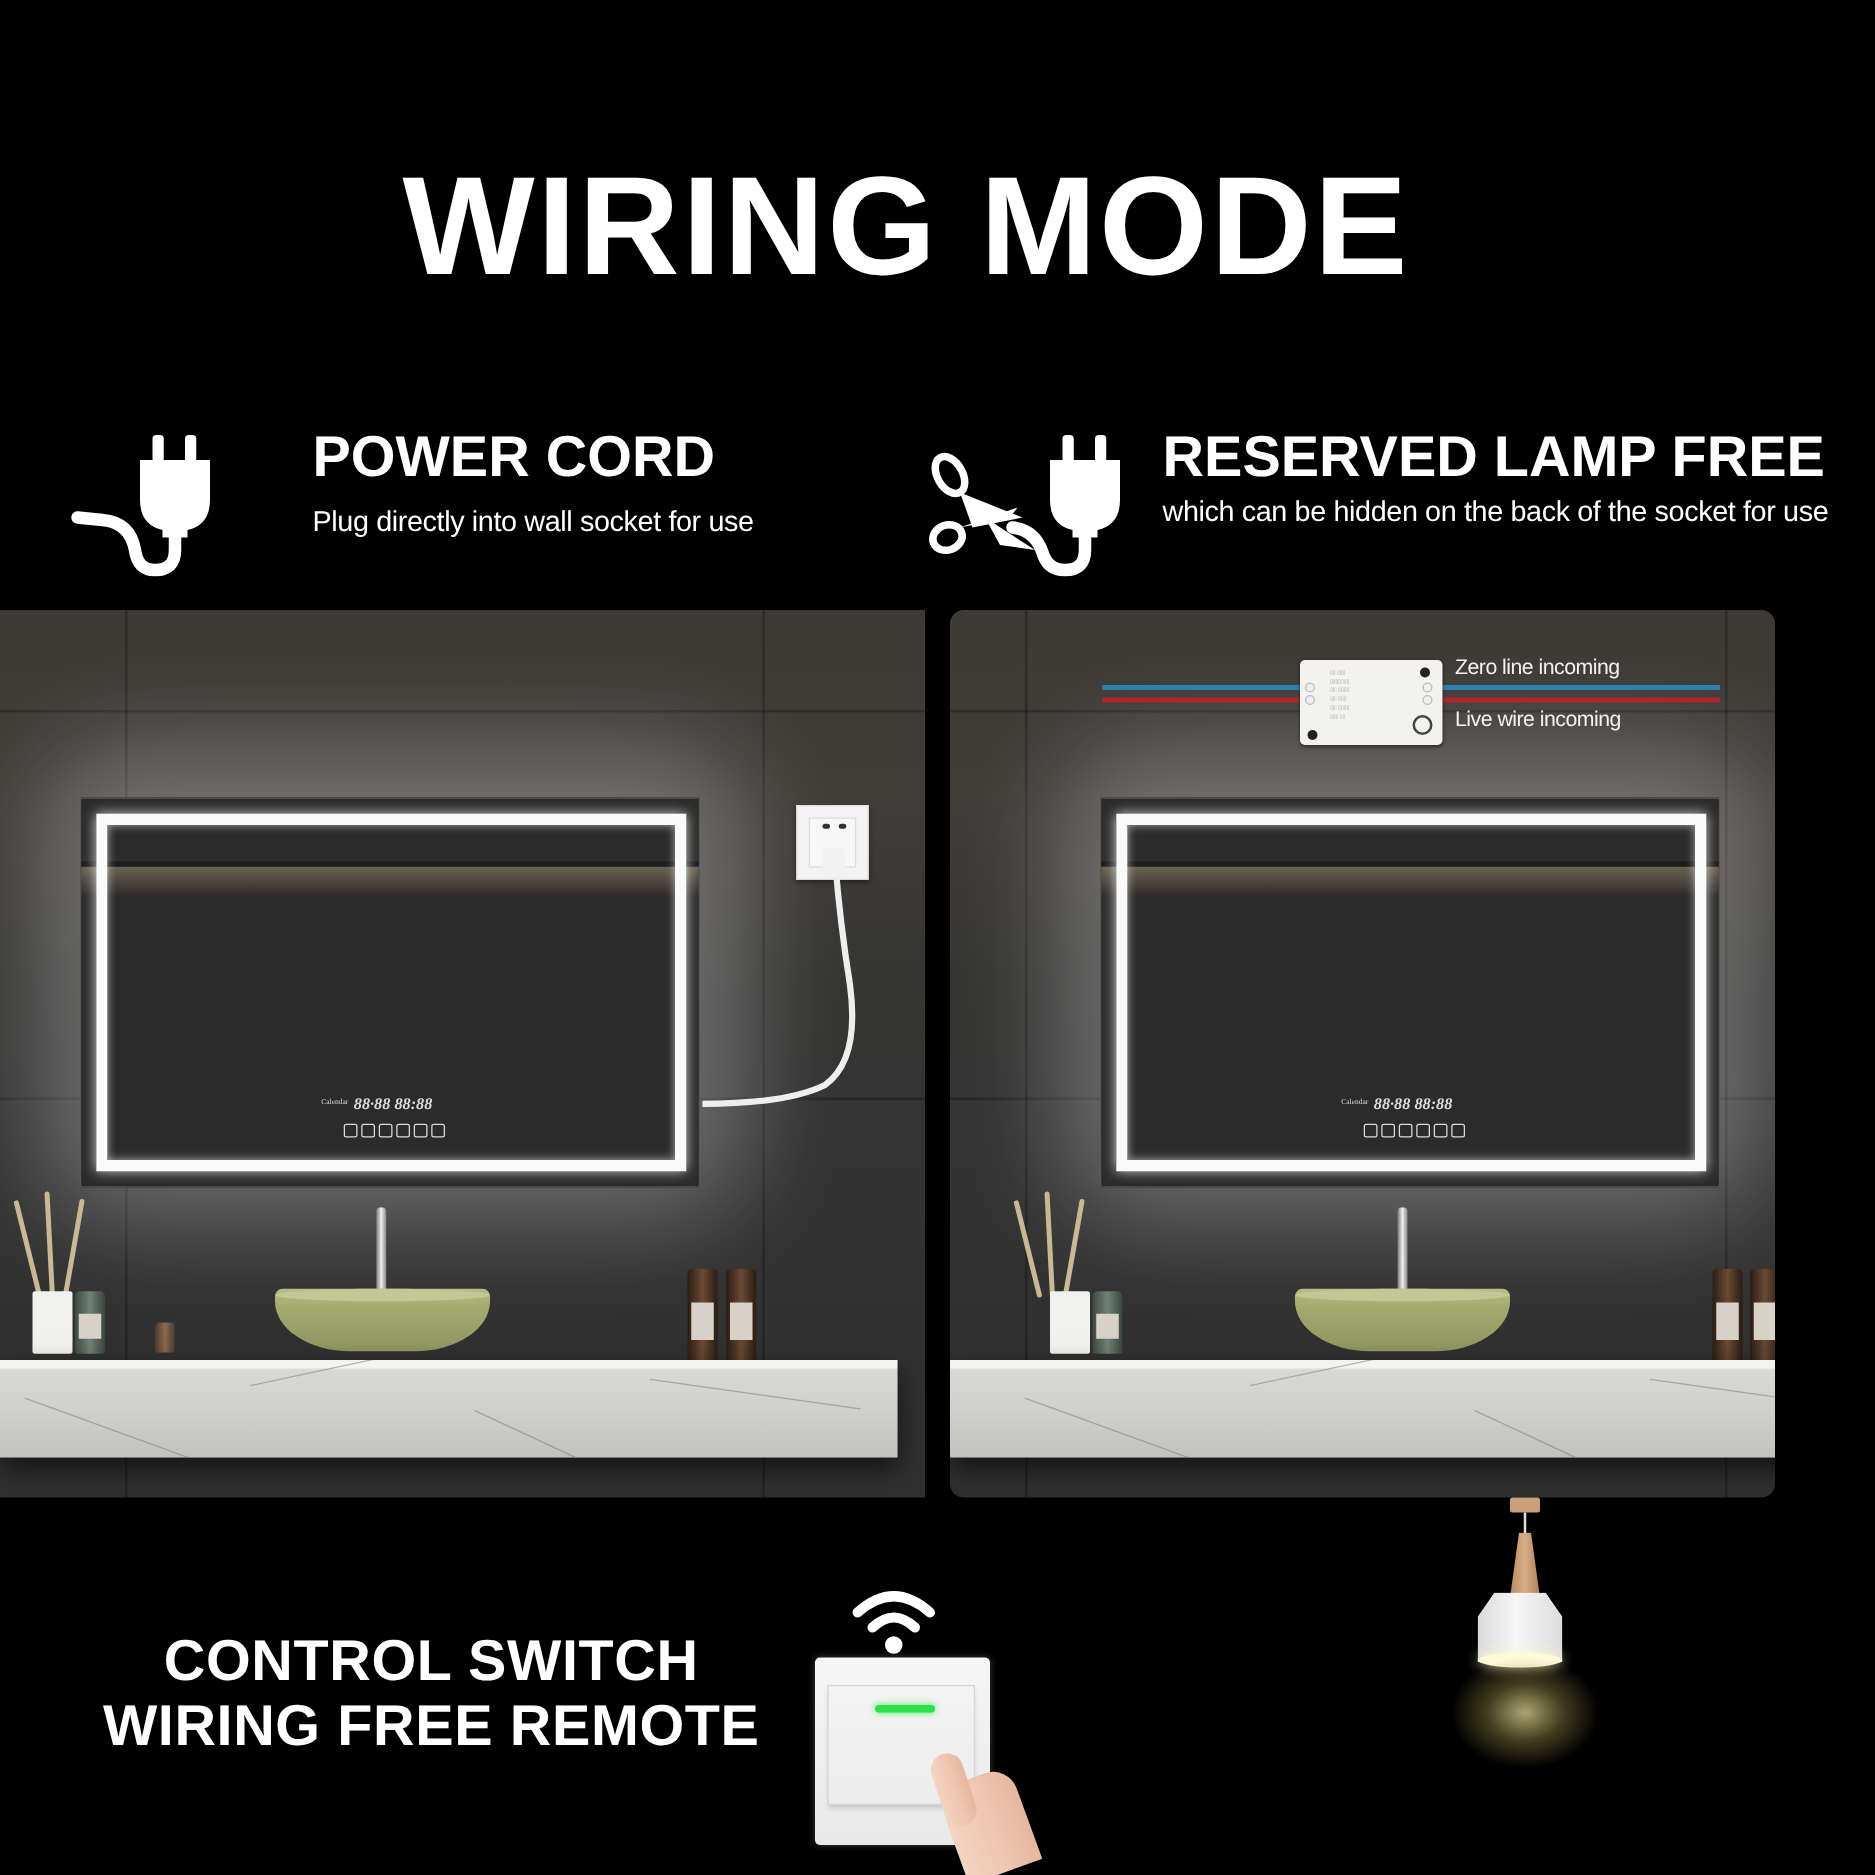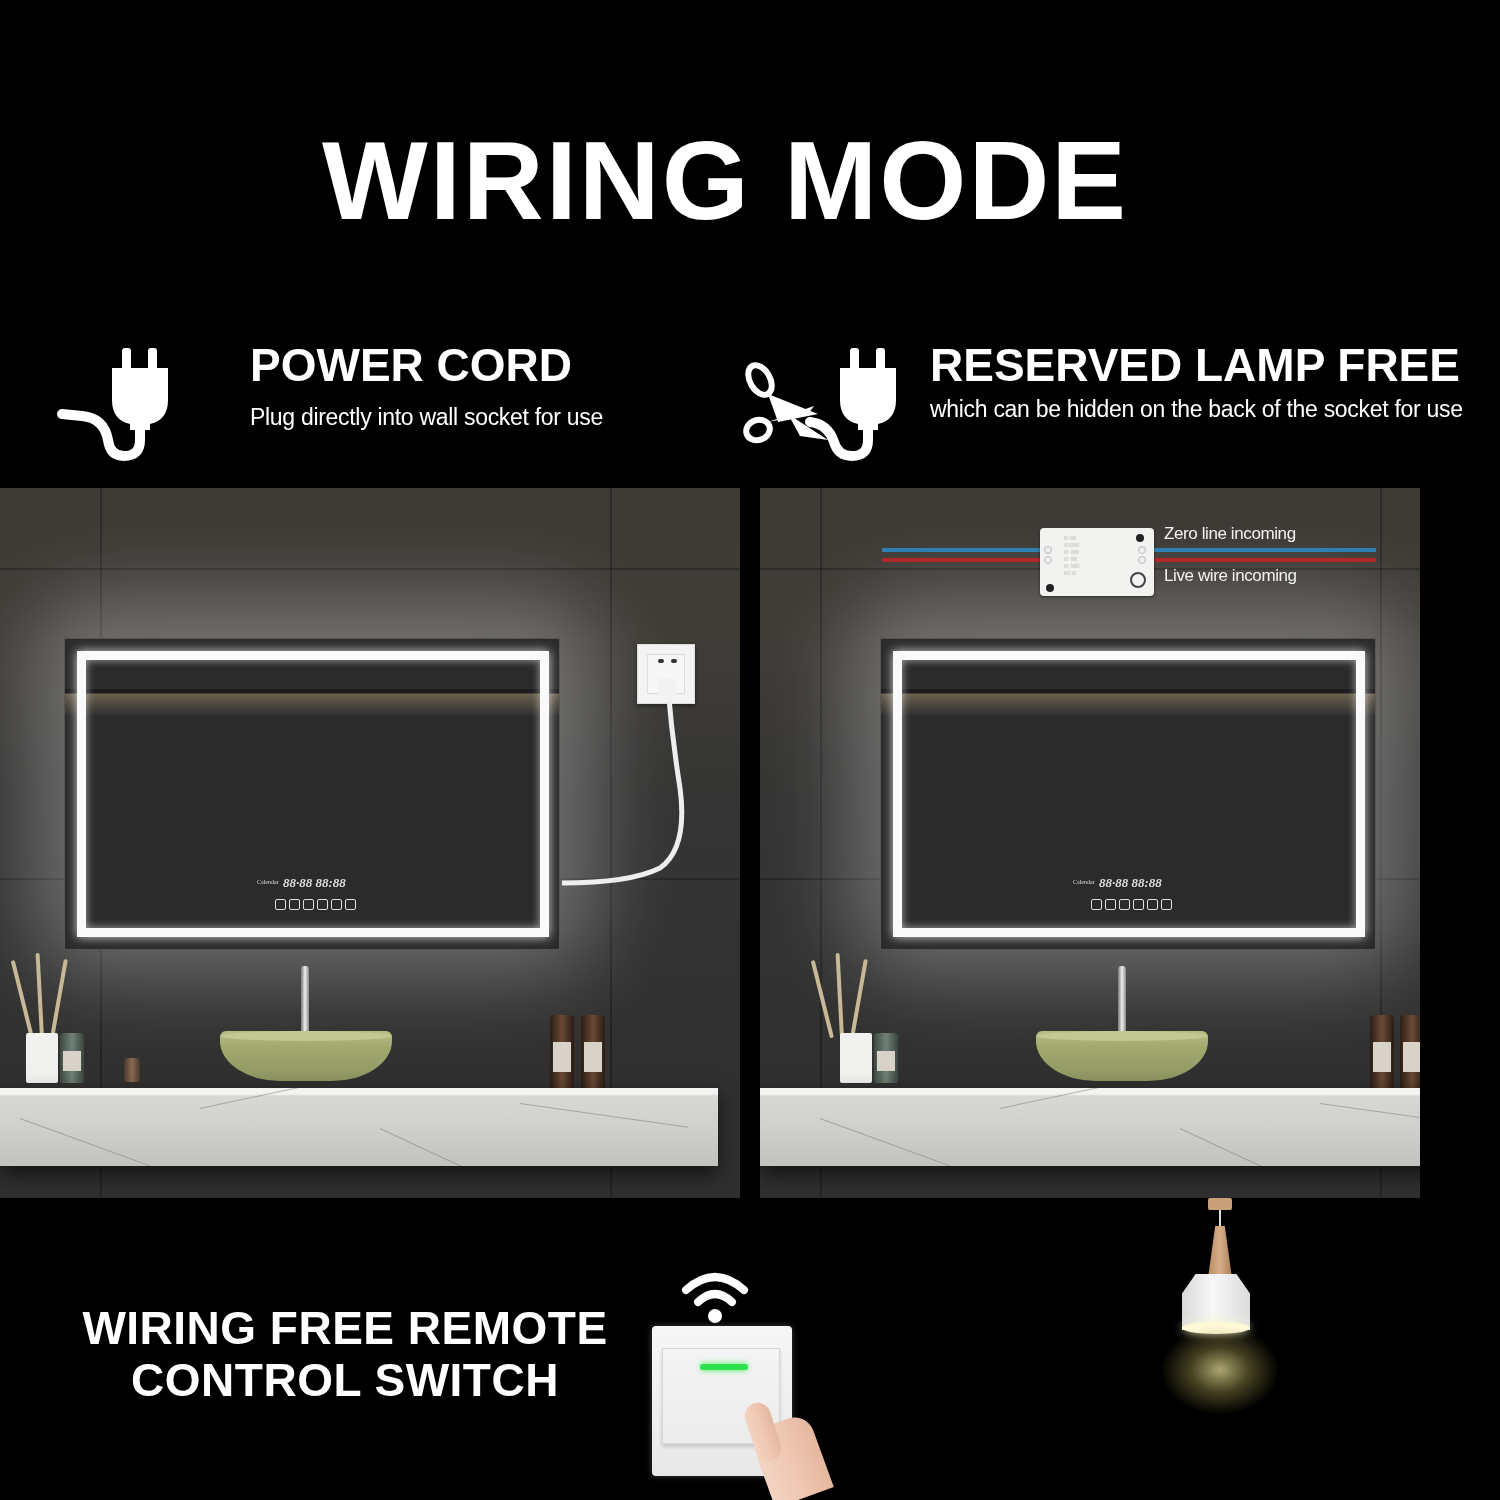--- a/index.html
+++ b/index.html
@@ -153,21 +153,21 @@
     </div>
 
   <div class="counter" style="top:600px;width:718px;">
     <div class="vein" style="left:20px;top:30px;width:140px;transform:rotate(20deg);"></div>
     <div class="vein" style="left:200px;top:20px;width:160px;transform:rotate(-12deg);"></div>
     <div class="vein" style="left:380px;top:40px;width:120px;transform:rotate(25deg);"></div>
     <div class="vein" style="left:520px;top:15px;width:170px;transform:rotate(8deg);"></div>
   </div>
 </div>
 
-<div class="panel" style="left:760px;width:660px;">
+<div class="panel" style="left:760px;width:660px;border-radius:11px;">
   <div class="tile-line-v" style="left:60px;"></div>
   <div class="tile-line-v" style="left:620px;"></div>
   <div class="tile-line-h" style="top:80px;"></div>
   <div class="tile-line-h" style="top:390px;"></div>
   <div class="glow" style="left:126px;top:150px;width:490px;height:300px;"></div>
 
   <div class="wire" style="left:122px;top:60px;width:494px;background:#2f7fb0;"></div>
   <div class="wire" style="left:122px;top:70px;width:494px;background:#b0262a;"></div>
   <div class="relay" style="left:280px;top:40px;width:114px;height:68px;">
     <div class="txt">▯▯ ▯▯▯<br>▯▯▯▯▯▯▯<br>▯▯: ▯▯▯▯<br>▯▯: ▯▯▯<br>▯▯: ▯▯▯▯<br>▯▯▯ ▯▯</div>
@@ -217,22 +217,22 @@
 
   <div class="counter" style="top:600px;width:740px;">
     <div class="vein" style="left:60px;top:30px;width:140px;transform:rotate(20deg);"></div>
     <div class="vein" style="left:240px;top:20px;width:160px;transform:rotate(-12deg);"></div>
     <div class="vein" style="left:420px;top:40px;width:120px;transform:rotate(25deg);"></div>
     <div class="vein" style="left:560px;top:15px;width:170px;transform:rotate(8deg);"></div>
   </div>
 </div>
 
 <div class="remote-title" style="top:1302px;">
+  <div>CONTROL SWITCH</div>
   <div>WIRING FREE REMOTE</div>
-  <div>CONTROL SWITCH</div>
 </div>
 
 <svg class="icon" style="left:680px;top:1268px;" width="70" height="56" viewBox="0 0 70 56">
   <path d="M6 22 Q35 -4 64 22" fill="none" stroke="#fff" stroke-width="8" stroke-linecap="round"></path>
   <path d="M18 34 Q35 18 52 34" fill="none" stroke="#fff" stroke-width="8" stroke-linecap="round"></path>
   <circle cx="35" cy="48" r="7" fill="#fff"></circle>
 </svg>
 
 <div class="switch-plate" style="left:652px;top:1326px;width:140px;height:150px;">
   <div class="switch-rocker" style="left:10px;top:22px;width:118px;height:96px;"></div>

